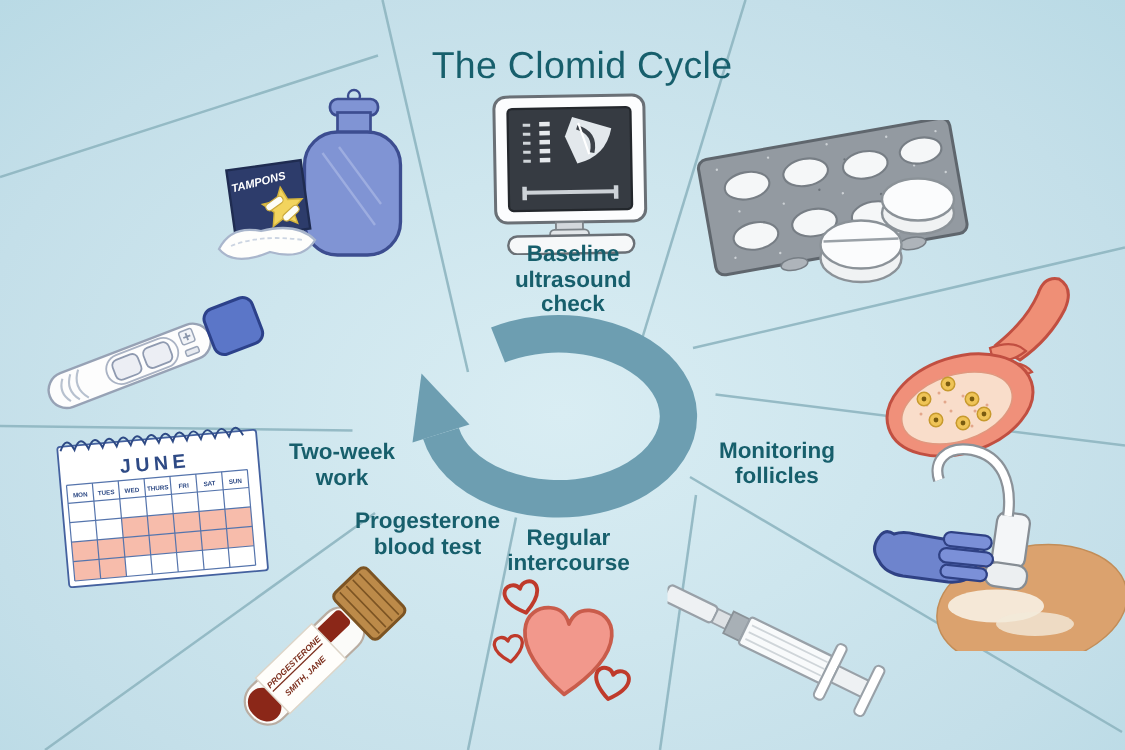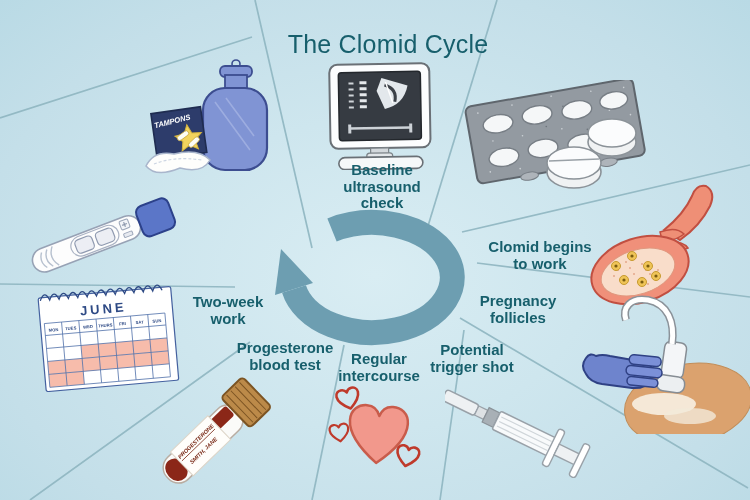--- a/index.html
+++ b/index.html
@@ -295,26 +295,22 @@
       <rect x="101" y="50" width="9" height="4" rx="1" fill="#e7eaf0" stroke="#9aa5b8" stroke-width="1"></rect>
       <rect x="120" y="30" width="34" height="32" rx="7" fill="#5b76c8" stroke="#2c418a" stroke-width="2"></rect>
     </g>
   </svg>
 
   <h1 class="title">The Clomid Cycle</h1>
 
   <div class="label" style="left:382px;top:162px">Baseline
 ultrasound
 check</div>
-  <div class="label" style="left:540px;top:239px">Clomid begins
-to work</div>
-  <div class="label" style="left:518px;top:293px">Pregnancy
+  <div class="label" style="left:518px;top:293px">Monitoring
 follicles</div>
-  <div class="label" style="left:472px;top:342px">Potential
-trigger shot</div>
   <div class="label" style="left:379px;top:351px">Regular
 intercourse</div>
   <div class="label" style="left:285px;top:340px">Progesterone
 blood test</div>
   <div class="label" style="left:228px;top:294px">Two-week
 work</div>
 
 </div>
 
 </body></html>

